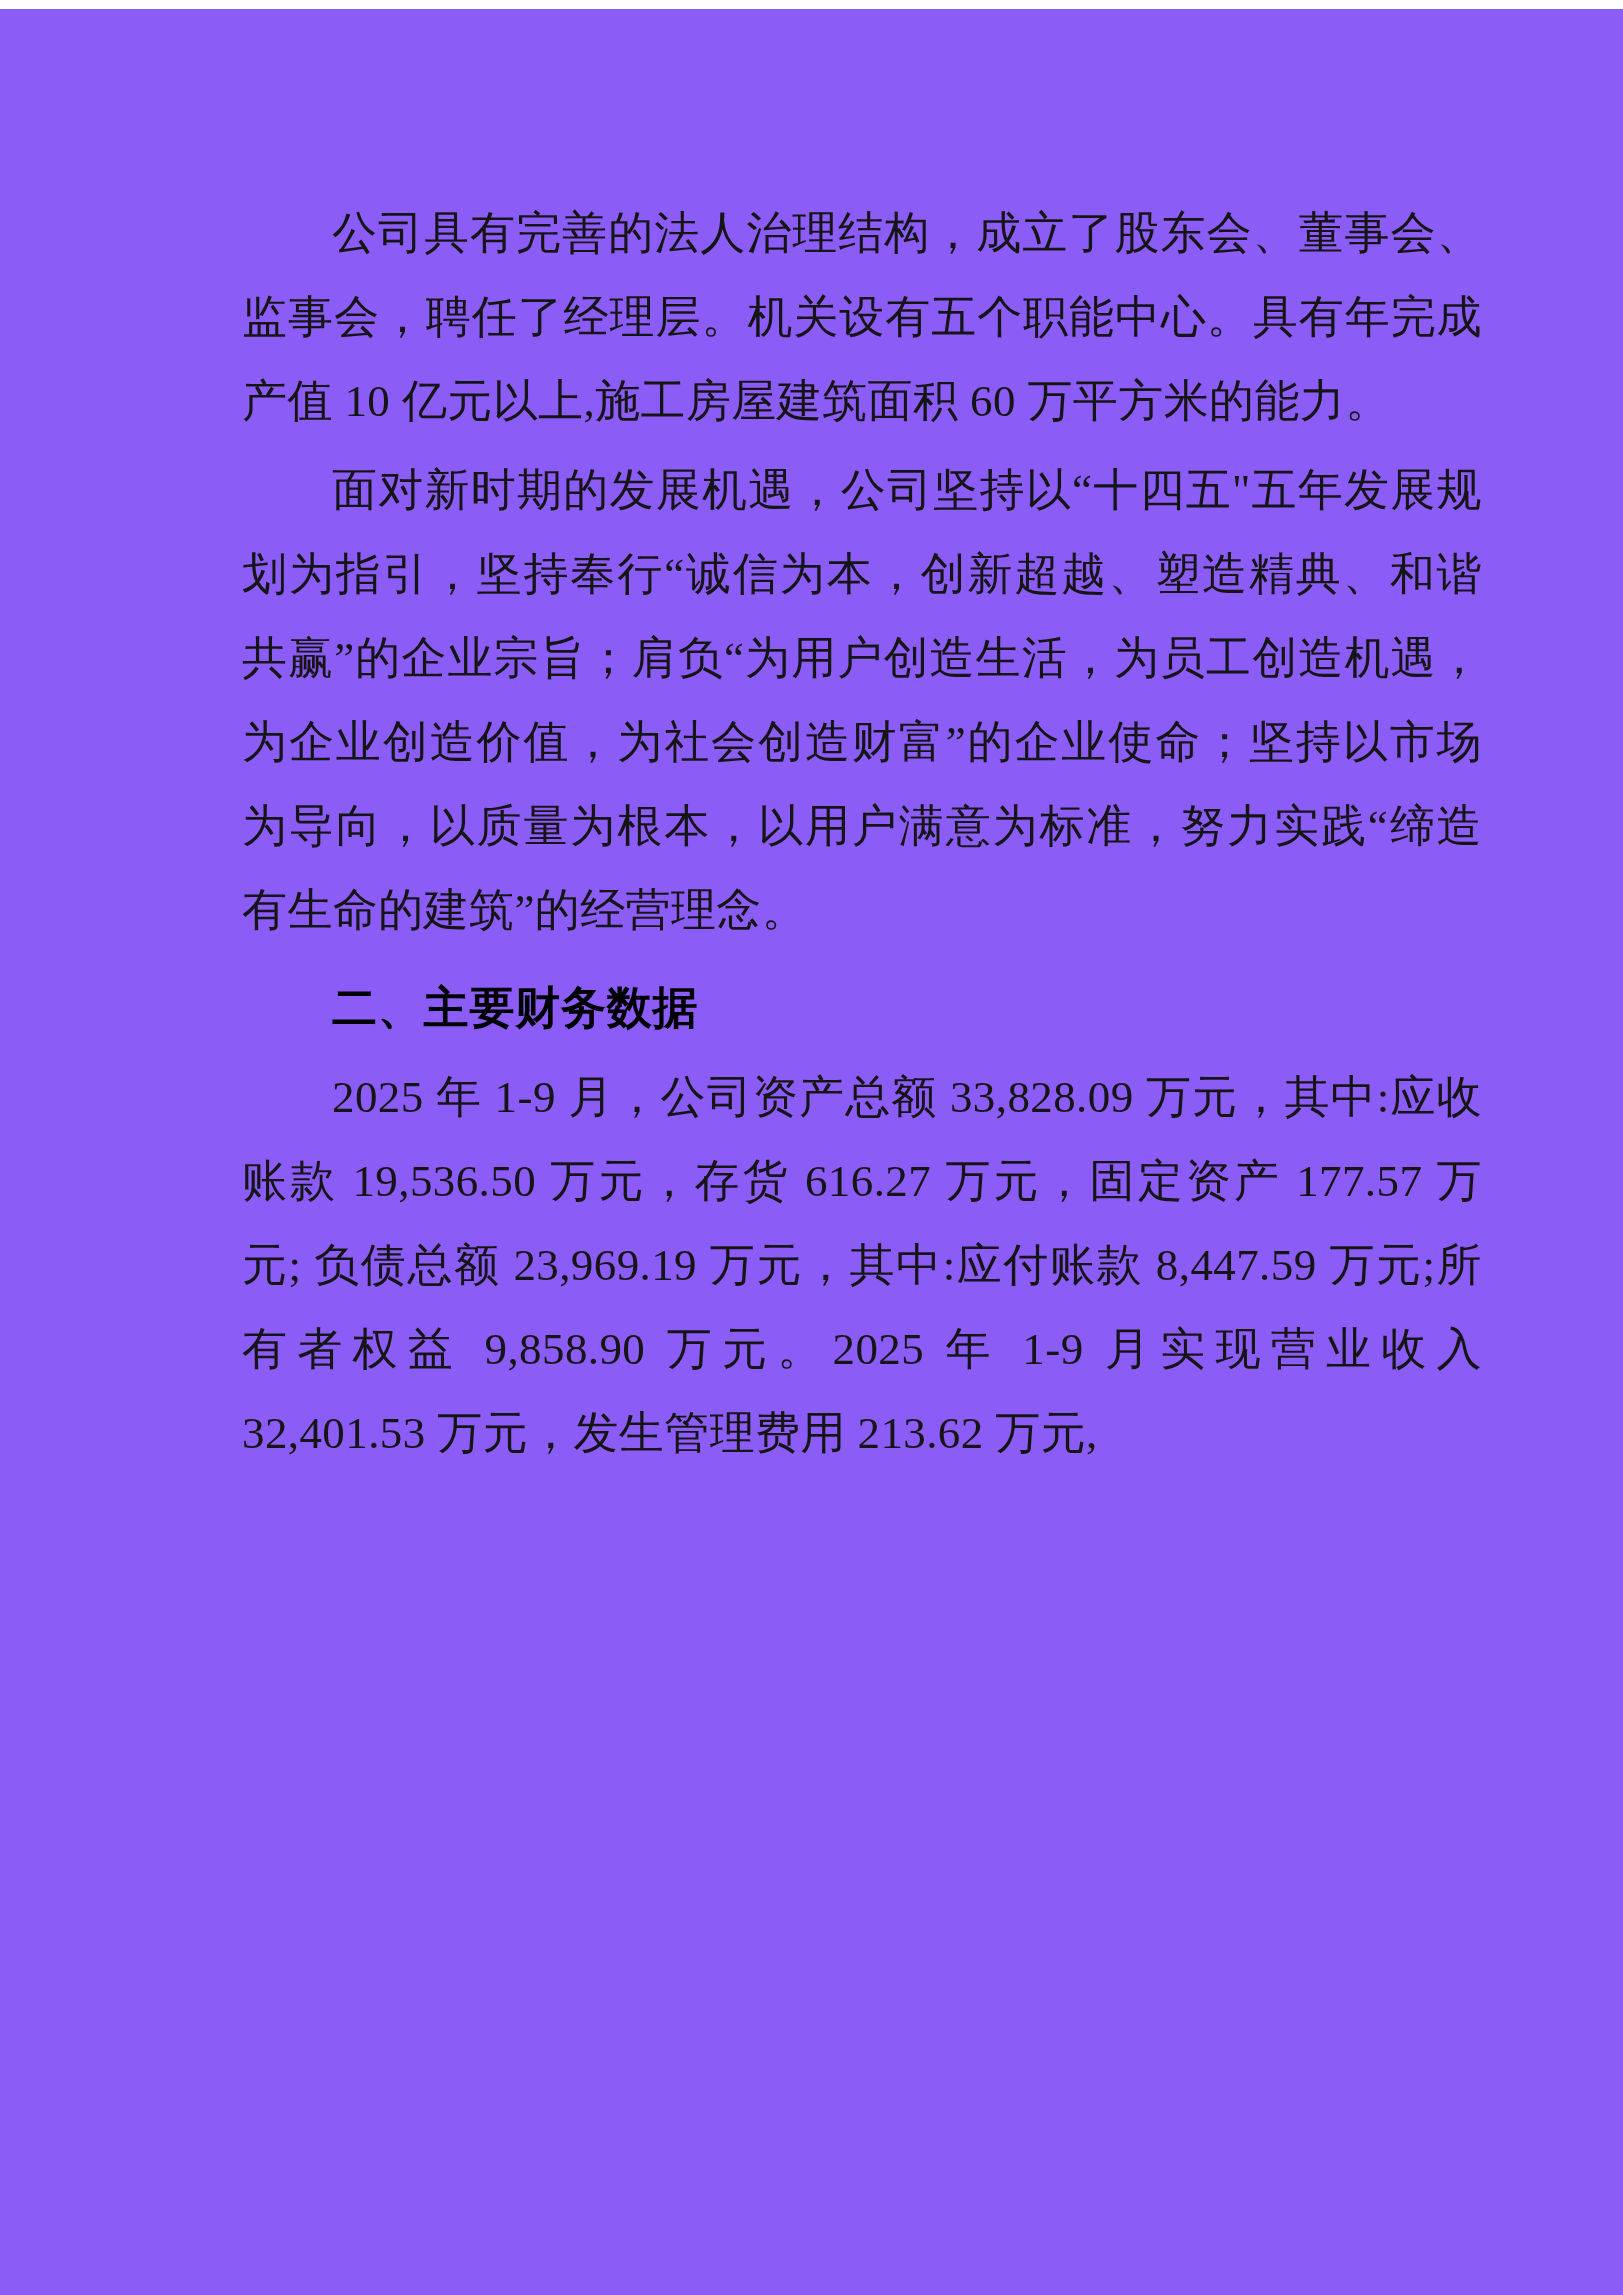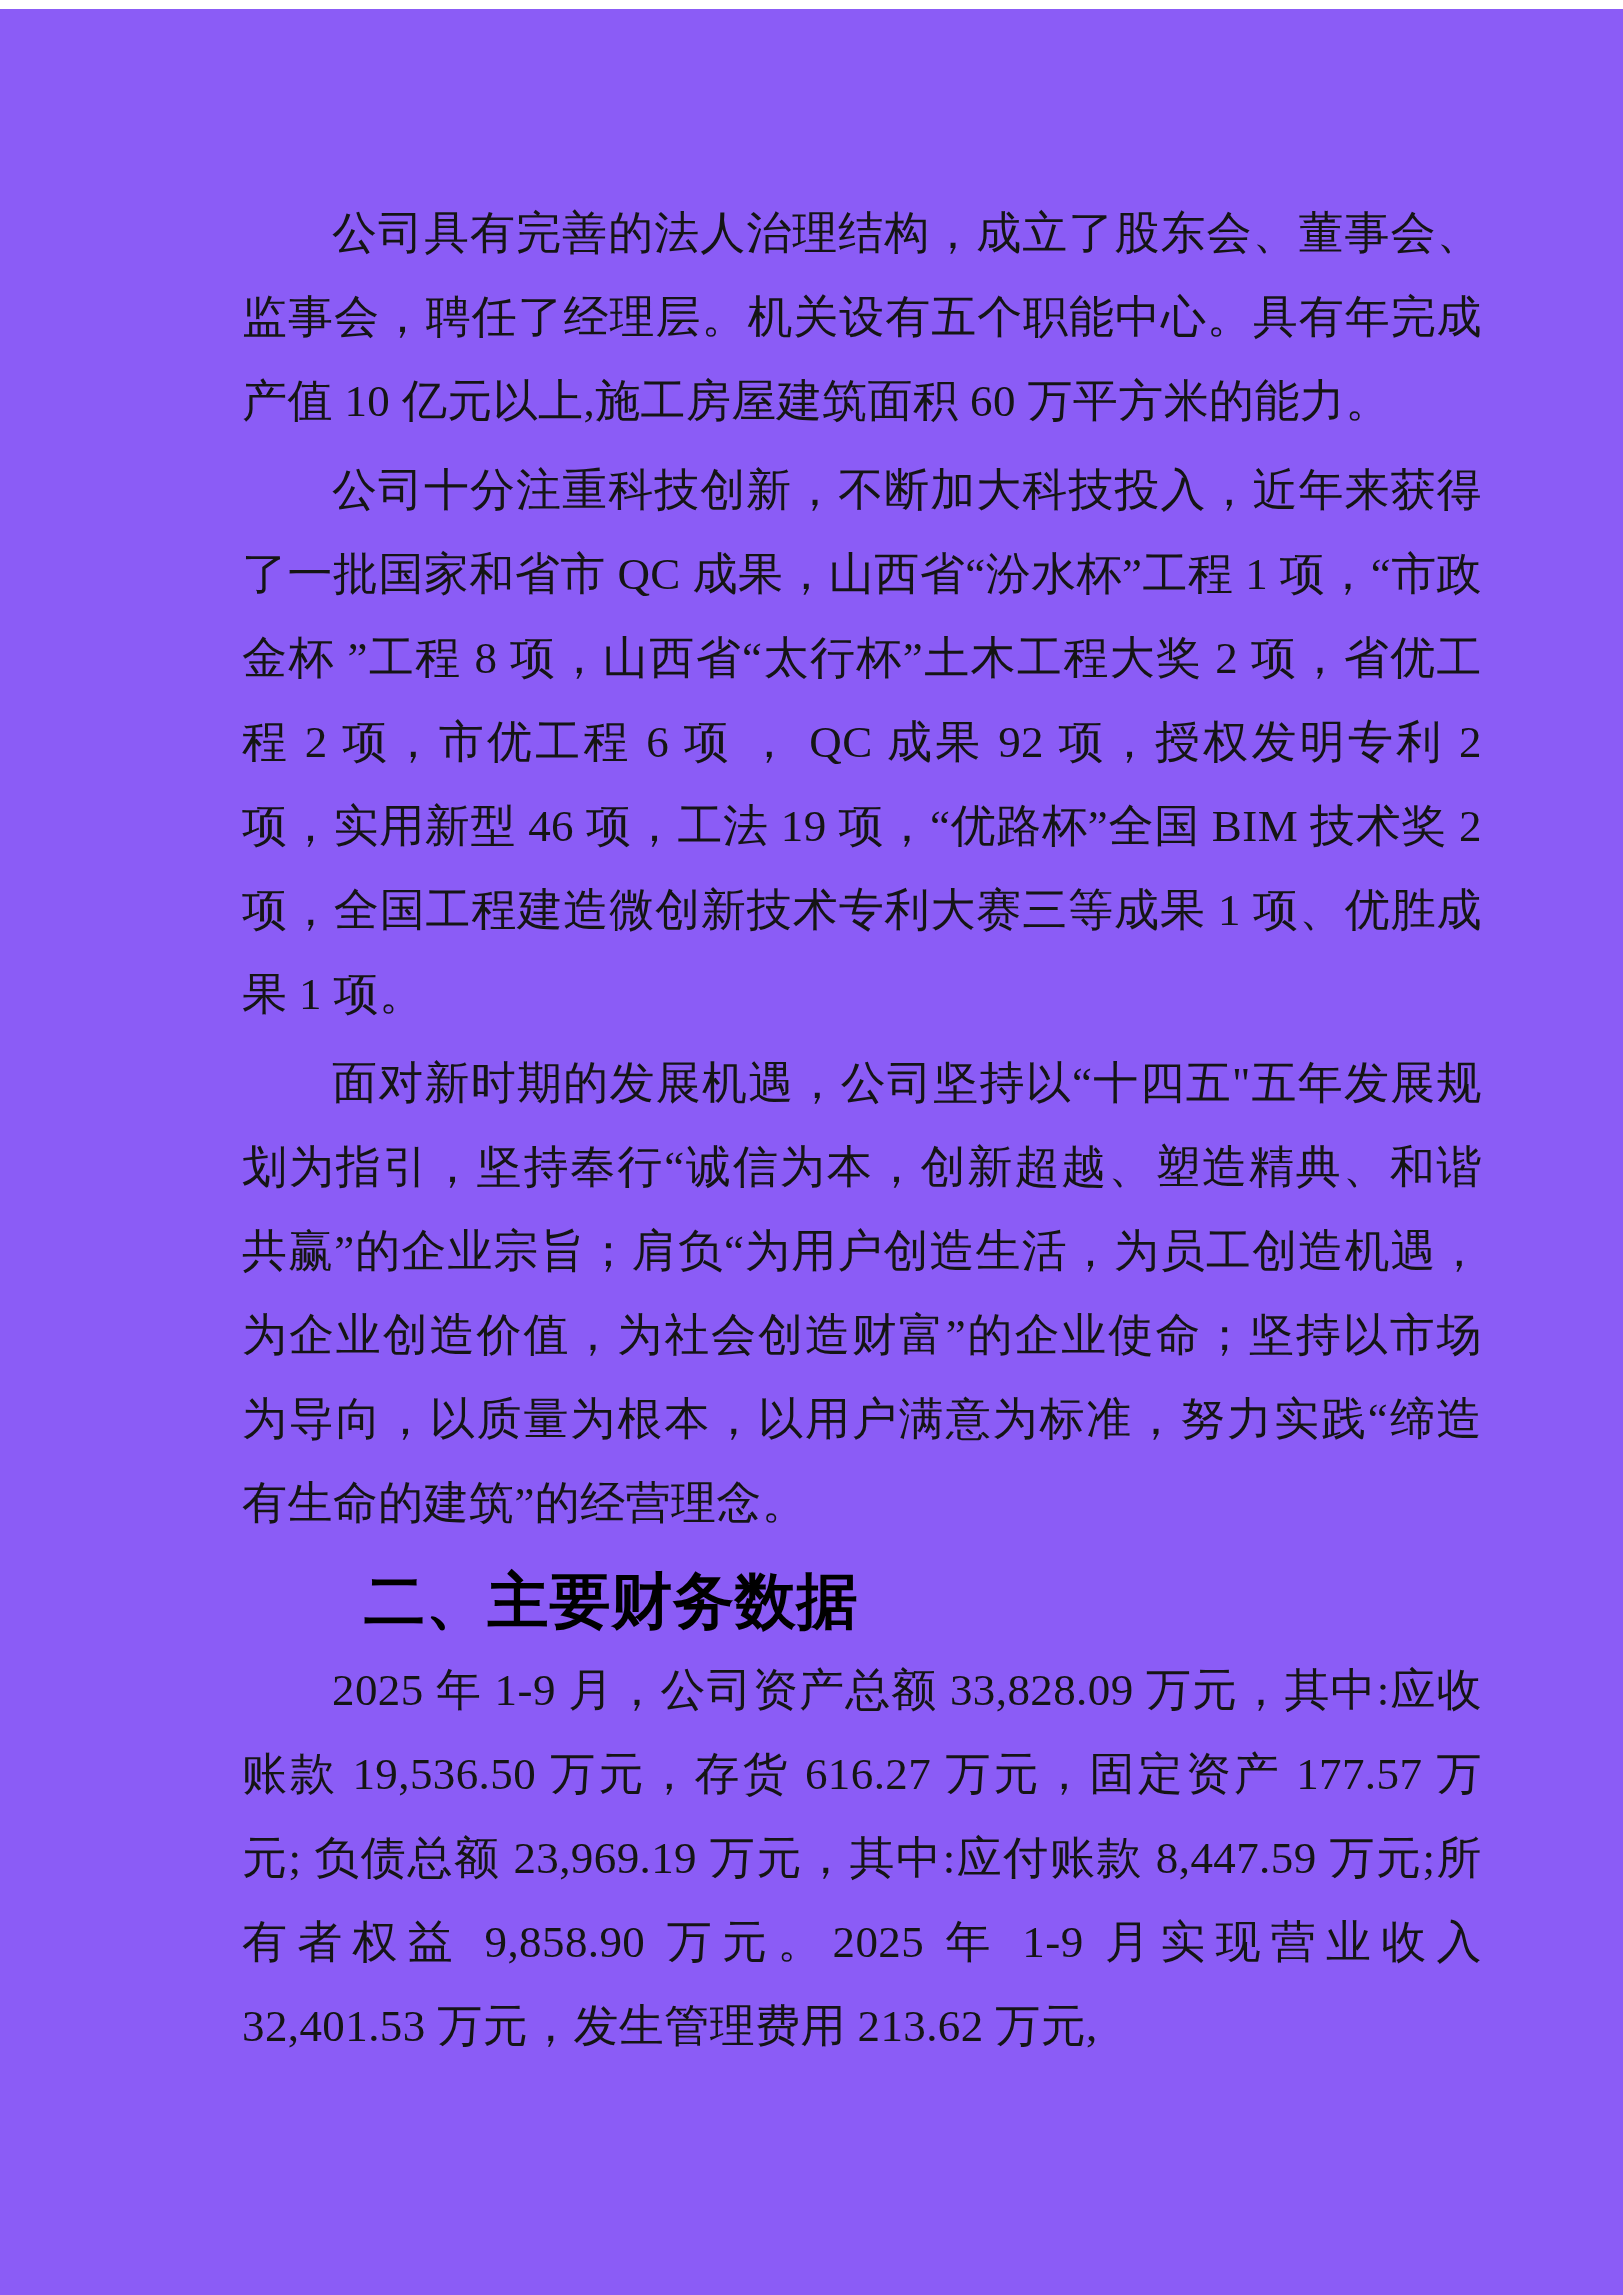--- a/index.html
+++ b/index.html
@@ -31,38 +31,37 @@
     font-size: 45px;
     line-height: 84px;
     text-align: justify;
     text-justify: inter-ideograph;
     text-indent: 2em;
     letter-spacing: 0.4px;
     color: #151515;
   }
   h2.section-heading {
     margin: 14.3px 0 4.8px 0;
-    font-size: 61px;
+    font-size: 45px;
     line-height: 84px;
     font-weight: bold;
     text-indent: 2em;
     letter-spacing: 0.8px;
     color: #000000;
     font-family: "DejaVu Sans", "Liberation Sans", sans-serif;
   }
 </style>
 </head>
 <body>
 
 <div class="page">
   <div class="doc-body">
 
     <p class="para">公司具有完善的法人治理结构，成立了股东会、董事会、监事会，聘任了经理层。机关设有五个职能中心。具有年完成产值 10 亿元以上,施工房屋建筑面积 60 万平方米的能力。</p>
 
-    <p class="para">公司十分注重科技创新，不断加大科技投入，近年来获得了一批国家和省市 QC 成果，山西省“汾水杯”工程 1 项，“市政金杯 ”工程 8 项，山西省“太行杯”土木工程大奖 2 项，省优工程 2 项，市优工程 6 项 ， QC 成果 92 项，授权发明专利 2 项，实用新型 46 项，工法 19 项，“优路杯”全国 BIM 技术奖 2 项，全国工程建造微创新技术专利大赛三等成果 1 项、优胜成果 1 项。</p>
 
     <p class="para">面对新时期的发展机遇，公司坚持以“十四五"五年发展规划为指引，坚持奉行“诚信为本，创新超越、塑造精典、和谐共赢”的企业宗旨；肩负“为用户创造生活，为员工创造机遇，为企业创造价值，为社会创造财富”的企业使命；坚持以市场为导向，以质量为根本，以用户满意为标准，努力实践“缔造有生命的建筑”的经营理念。</p>
 
     <h2 class="section-heading">二、主要财务数据</h2>
 
     <p class="para">2025 年 1-9 月，公司资产总额 33,828.09 万元，其中:应收账款 19,536.50 万元，存货 616.27 万元，固定资产 177.57 万元; 负债总额 23,969.19 万元，其中:应付账款 8,447.59 万元;所有者权益 9,858.90 万元。2025 年 1-9 月实现营业收入 32,401.53 万元，发生管理费用 213.62 万元,</p>
 
   </div>
 </div>
 

